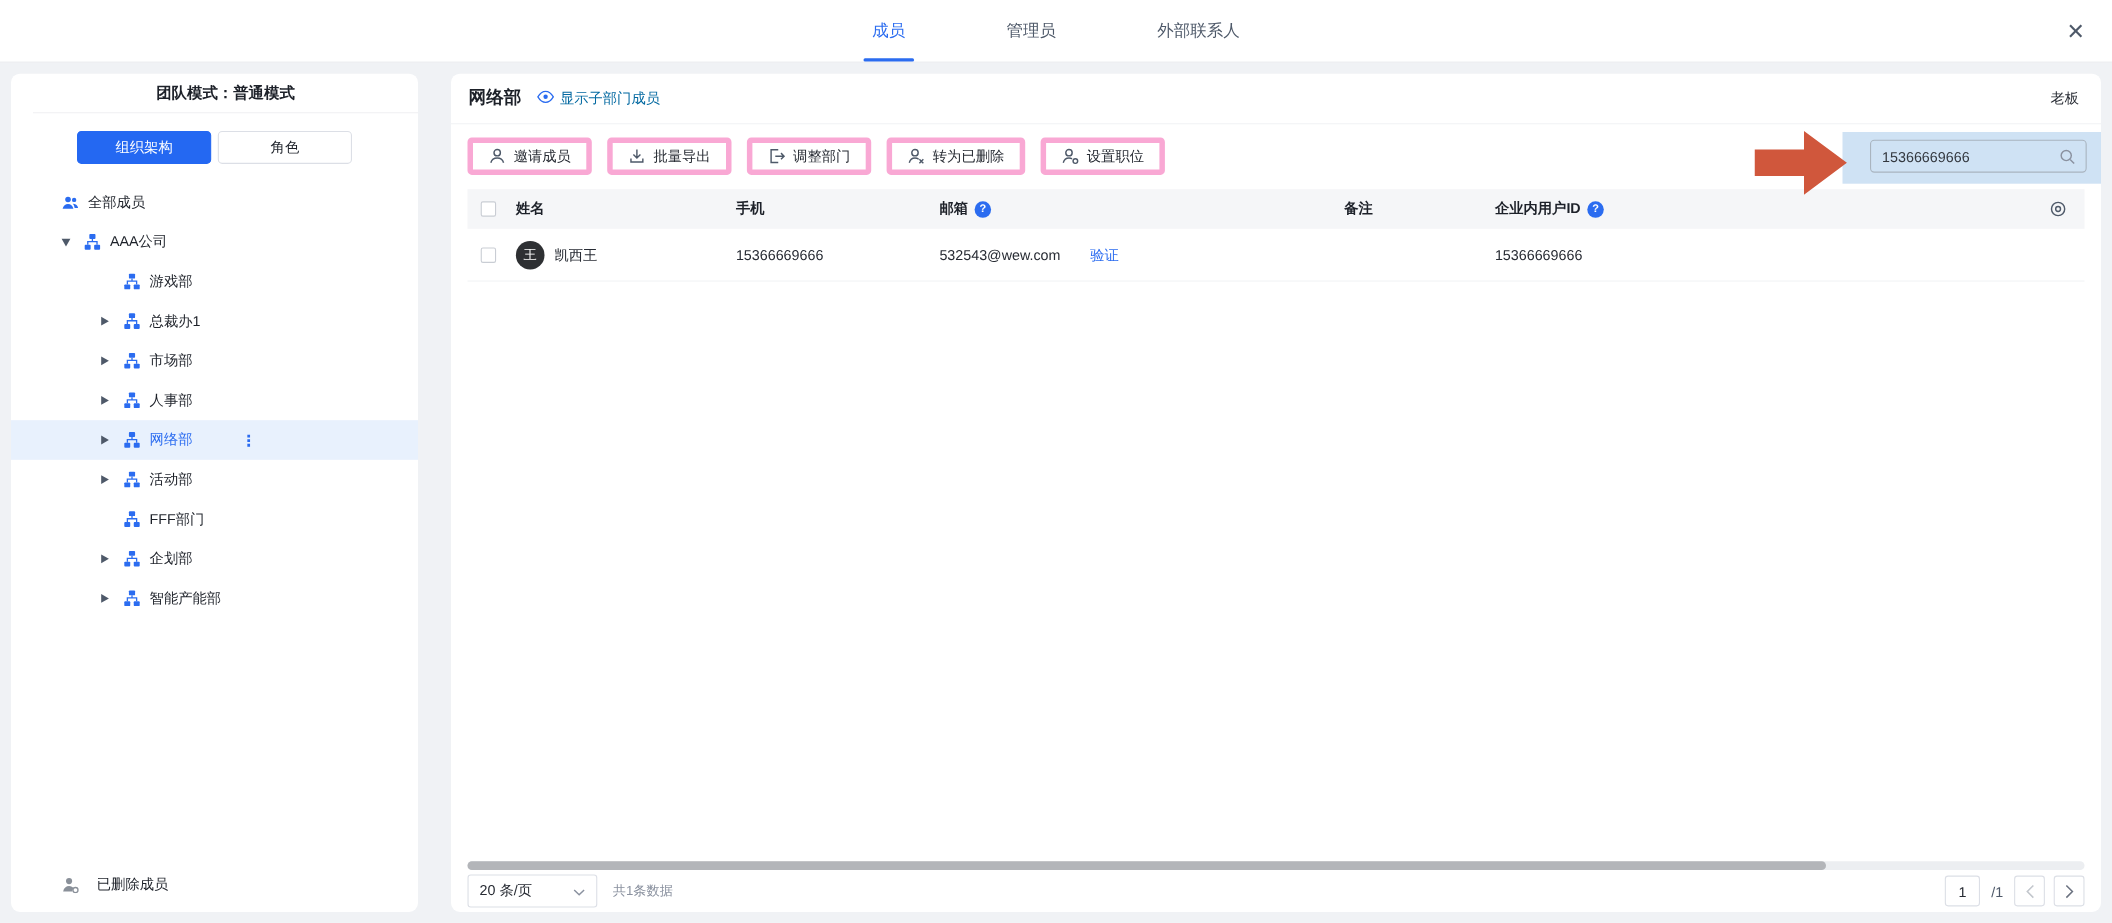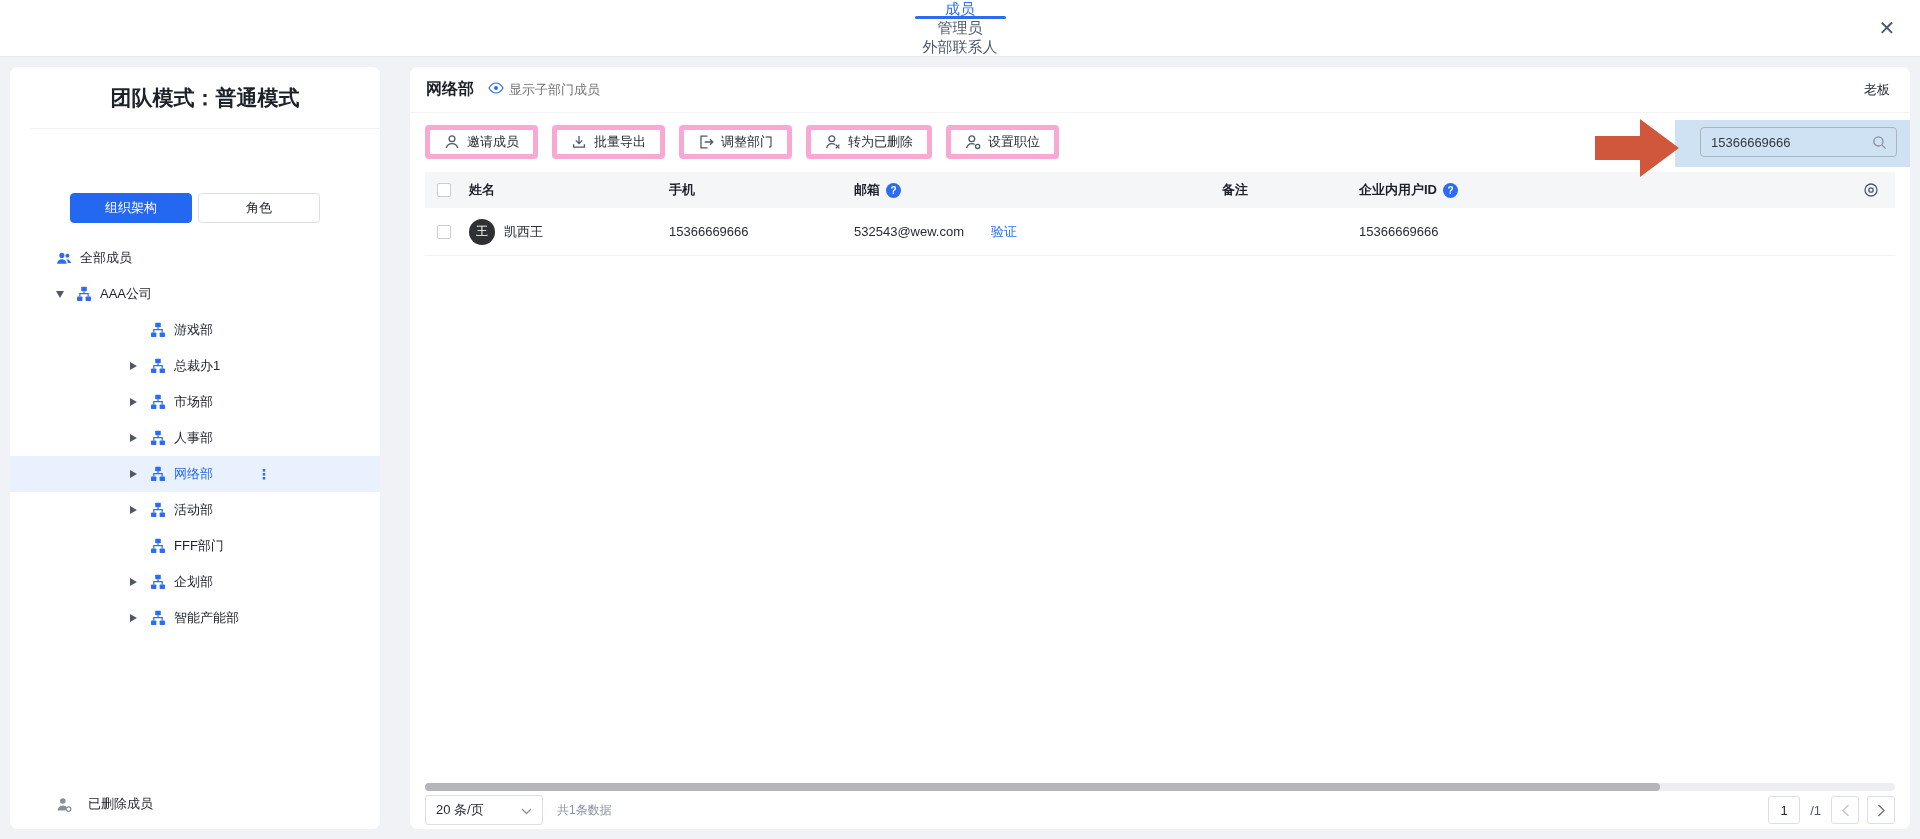--- a/index.html
+++ b/index.html
@@ -9,21 +9,21 @@
     background:#f0f2f5; color:#1d2129; font-size:13px;
     position:relative;
   }
 
   
   .topbar {
     position:absolute; top:0; left:0; right:0; height:57px;
     background:#fff; border-bottom:1px solid #e8eaee;
     display:flex; align-items:stretch; justify-content:center;
   }
-  .tabs { display:flex; align-items:stretch;flex-direction:column; }
+  .tabs { display:flex; align-items:stretch; }
   .tab {
     position:relative; display:flex; align-items:center; justify-content:center;
     padding:0 46px; font-size:15px; color:#4e5969; cursor:pointer;
   }
   .tab.active { color:#2b6cf0; }
   .tab.active::after {
     content:""; position:absolute; left:38px; right:38px; bottom:0;
     height:3px; background:#2b6cf0; border-radius:2px;
   }
   .close-btn {
@@ -32,35 +32,35 @@
     font-size:20px; color:#4e5969; cursor:pointer;
   }
 
   
   .card { position:absolute; background:#fff; border-radius:8px; }
   .sidebar { left:10px; top:67px; width:370px; height:762px; }
   .main    { left:410px; top:67px; width:1500px; height:762px; }
 
   
   .sb-title {
-    height:62px; display:flex; align-items:center; justify-content:center;
-    font-size:21px; font-weight:bold; border-bottom:1px solid #f0f1f3;margin-left:20px;
+    height:36px; display:flex; align-items:center; justify-content:center;
+    font-size:14px; font-weight:bold; border-bottom:1px solid #f0f1f3;margin-left:20px;
   }
   .sb-modes { display:flex; justify-content:center; gap:6px; margin-top:16px; }
   .mode-btn {
     width:122px; height:30px; display:flex; align-items:center; justify-content:center;
     font-size:13px; border-radius:4px; cursor:pointer;
-    border:1px solid #dcdfe6; background:#fff; color:#1d2129;margin-top:48px;
+    border:1px solid #dcdfe6; background:#fff; color:#1d2129;
   }
   .mode-btn.active { background:#2468f2; border-color:#2468f2; color:#fff; }
 
   .tree { margin-top:17px; }
   .tree-row {
     height:36px; display:flex; align-items:center; font-size:13px;
-    cursor:pointer; padding-left:120px;
+    cursor:pointer; padding-left:82px;
   }
   .tree-row.root { padding-left:46px;text-align:center; }
   .tree-row.selected { background:#e8f1fd; }
   .tree-row.selected .t-label { color:#2b6cf0; }
   .caret { width:20px; display:flex; align-items:center; justify-content:flex-start; flex:none; }
   .caret-r { width:0; height:0; border-left:7px solid #4e5969; border-top:4.5px solid transparent; border-bottom:4.5px solid transparent; }
   .caret-d { width:0; height:0; border-top:7px solid #4e5969; border-left:4.5px solid transparent; border-right:4.5px solid transparent; }
   .t-icon { width:16px; height:16px; flex:none; margin-right:8px; display:flex; align-items:center; justify-content:center; }
   .t-label { white-space:nowrap; }
   .dots { margin-left:44px; color:#2b6cf0; font-weight:bold; font-size:14px; letter-spacing:0; line-height:1; }
@@ -71,21 +71,21 @@
   }
 
   
   .main-header {
     height:46px; display:flex; align-items:center; padding:0 20px 0 16px;
     border-bottom:1px solid #f2f3f5;
   }
   .main-title { font-size:16px; font-weight:bold; }
   .subdept-link {
     display:flex; align-items:center; gap:5px; margin-left:14px;
-    color:#737373; font-size:13px; cursor:pointer;
+    color:#0369a1; font-size:13px; cursor:pointer;
   }
   .owner-label { margin-left:auto; font-size:13px; color:#272b33; }
 
   
   .toolbar { display:flex; gap:14px; padding:12px 15px 0 15px; }
   .tool-btn {
     height:34px; display:flex; align-items:center; gap:7px; padding:0 14px;
     border:5px solid #f9a8d4; border-radius:4px; background:#fff;
     font-size:13px; color:#272b33; cursor:pointer;
   }

